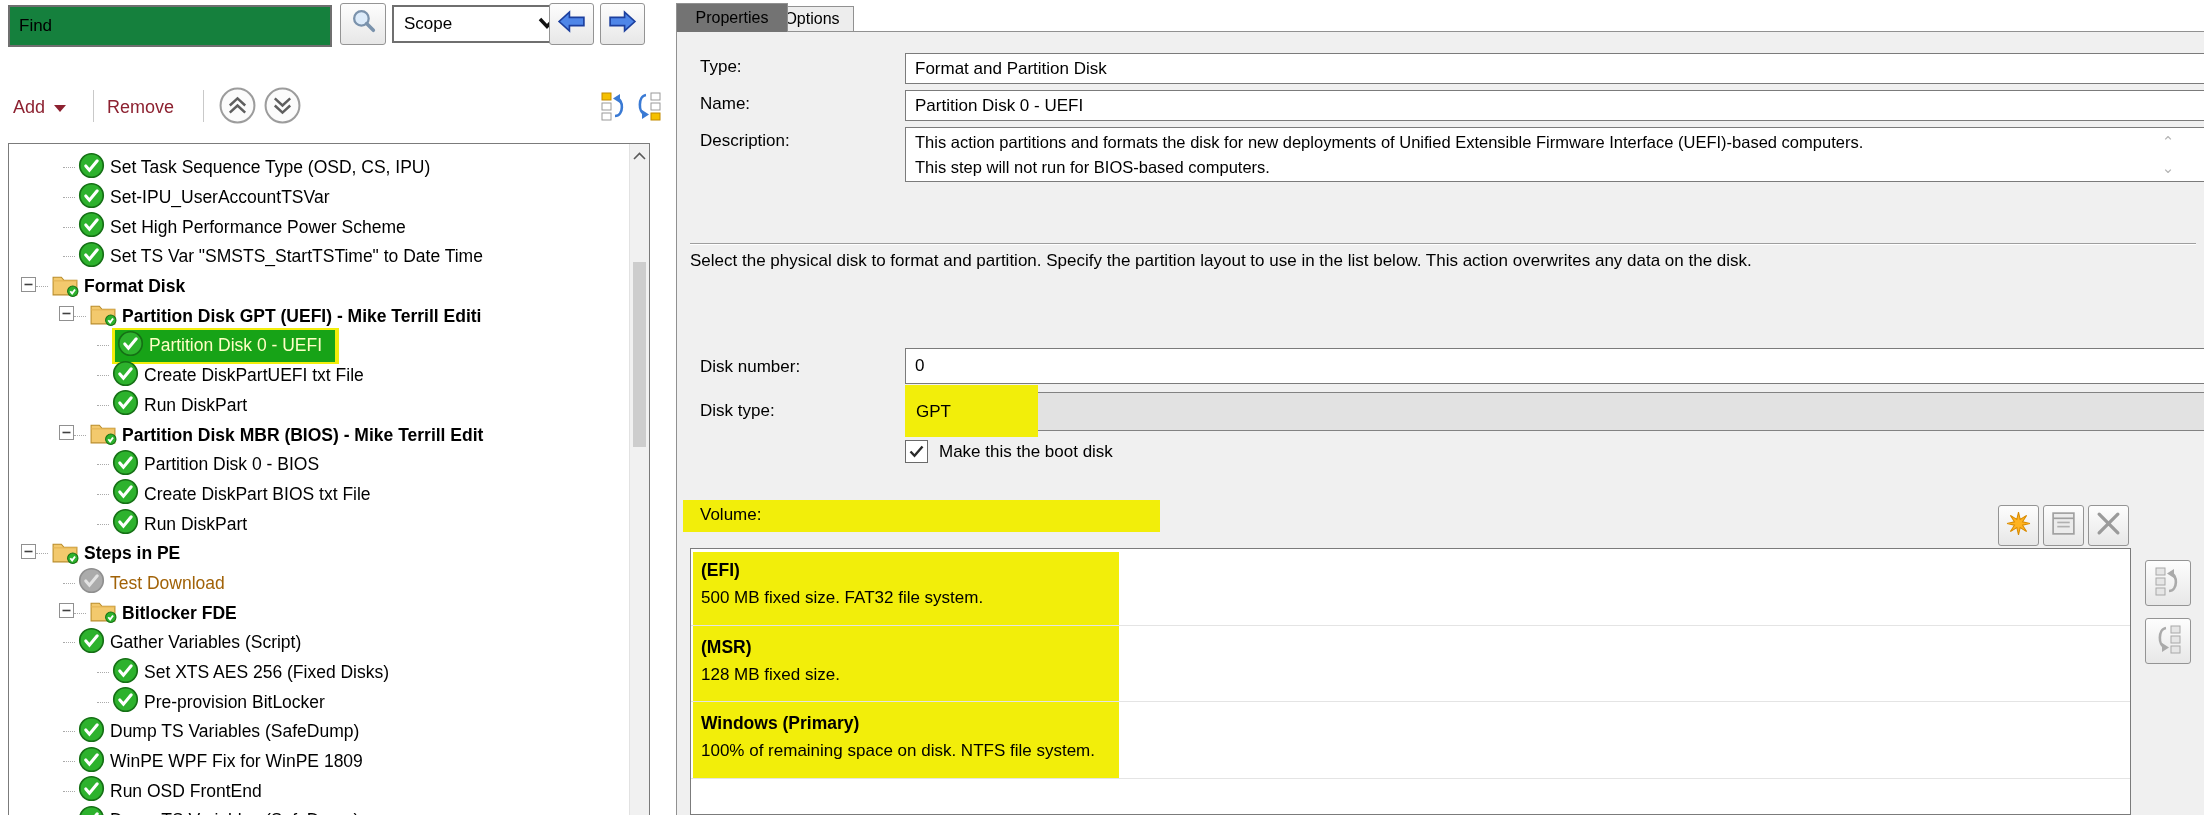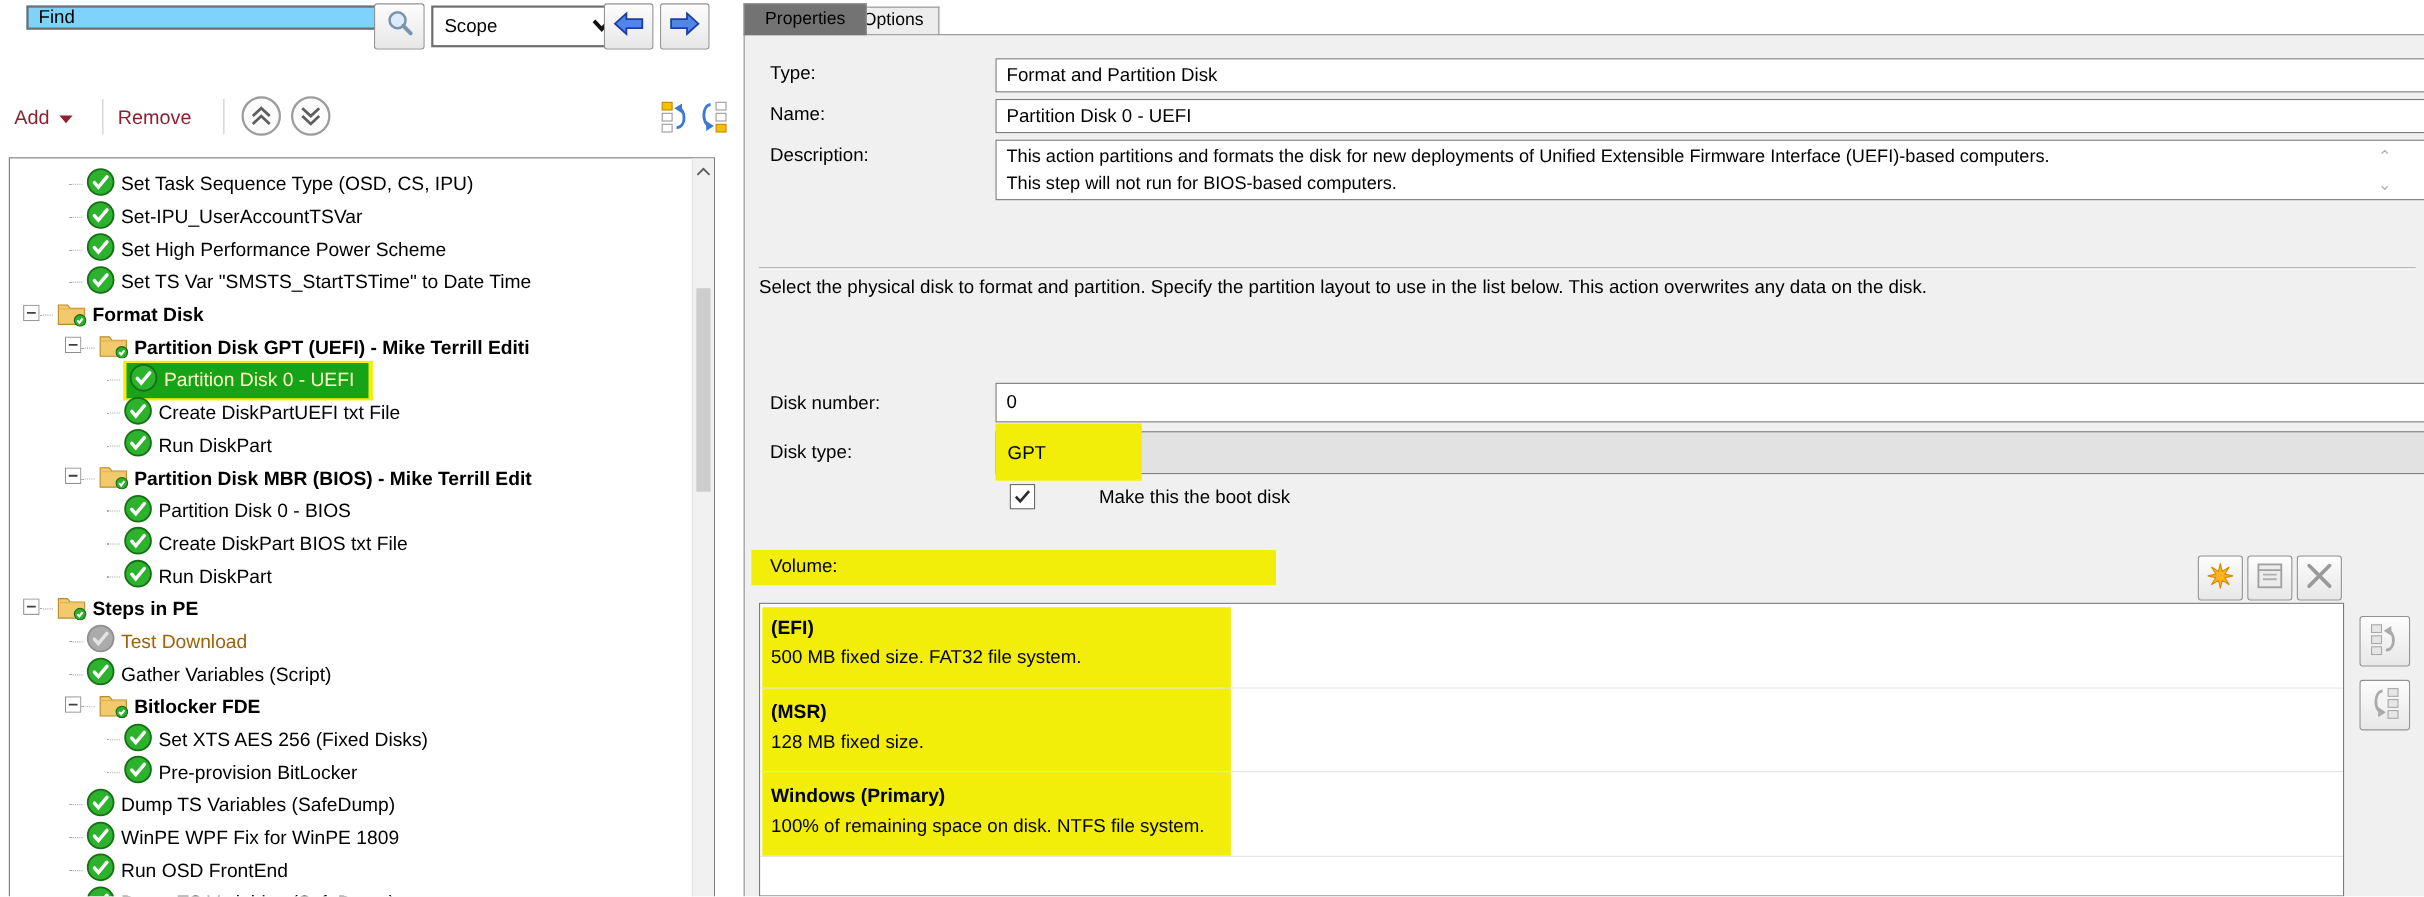--- a/index.html
+++ b/index.html
@@ -3,21 +3,21 @@
 <meta charset="utf-8">
 <style>
   html,body{margin:0;padding:0;background:#fff;}
   .window{position:relative;width:2204px;height:815px;background:#fff;overflow:hidden;
           font-family:"Liberation Sans",sans-serif;font-size:17px;color:#000;}
   .abs{position:absolute;}
   .btn{background:linear-gradient(#fdfdfd,#e7e7e7);border:1px solid #949494;border-radius:3px;
        display:flex;align-items:center;justify-content:center;box-sizing:border-box;}
 
   
-  #find-input{left:24px;top:5px;width:324px;height:22px;border:2px solid #6f6f6f;background:#7dd3fc;
+  #find-input{left:8px;top:5px;width:324px;height:42px;border:2px solid #6f6f6f;background:#15803d;
               display:flex;align-items:center;padding:0 9px;box-sizing:border-box;}
   #search-btn{left:340px;top:3px;width:46px;height:42px;}
   #scope-combo{left:392px;top:5px;width:176px;height:38px;border:2px solid #6f6f6f;background:#fff;
                display:flex;align-items:center;justify-content:space-between;padding:0 10px;box-sizing:border-box;}
   #nav-back{left:549px;top:3px;width:45px;height:42px;}
   #nav-fwd{left:600px;top:3px;width:45px;height:42px;}
 
   
   .tb-text{color:#8d2130;font-size:18px;display:flex;align-items:center;cursor:default;}
   #add-btn{left:13px;top:92px;height:30px;}
@@ -64,21 +64,21 @@
   #separator{position:absolute;left:14px;top:212px;width:1506px;border-top:1px solid #9e9e9e;border-bottom:1px solid #fff;}
   #instruction{position:absolute;left:14px;top:220px;width:1500px;}
 
   #disk-number{top:317px;height:36px;width:1501px;padding-right:36px;}
 
   #disk-type{position:absolute;left:229px;top:361px;width:1516px;height:39px;background:#e2e2e2;
              border:1px solid #828282;box-sizing:border-box;display:flex;align-items:center;}
   #gpt-hl{position:absolute;left:-1px;top:-8px;width:133px;height:52px;background:#f2ee0a;}
   #gpt-text{position:relative;z-index:2;padding-left:10px;}
 
-  #bootdisk{position:absolute;left:242px;top:409px;display:flex;align-items:center;gap:47px;}
+  #bootdisk{position:absolute;left:229px;top:409px;display:flex;align-items:center;}
   .cb{width:21px;height:21px;background:#fff;border:1px solid #6a6a6a;display:flex;align-items:center;justify-content:center;margin-right:11px;}
   .cb svg{display:none;}
   .cb.checked svg{display:block;}
 
   #vol-hl{position:absolute;left:7px;top:469px;width:477px;height:32px;background:#f2ee0a;}
   #vol-label{position:absolute;left:24px;top:474px;z-index:2;}
   .volbtn{position:absolute;top:474px;width:41px;height:41px;}
   #btn-newvol{left:1322px;}
   #btn-volprops{left:1367px;}
   #btn-volx{left:1412px;}
@@ -322,41 +322,41 @@
           <span class="tlabel bold">Steps in PE</span>
         </div>
         <div class="tree-row" style="padding-left: 54px;">
           <span class="dots"></span>
           <span><svg width="27" height="27" viewBox="0 0 26 26">
               <circle cx="13" cy="13" r="11.3" fill="#ababab" stroke="#8f8f8f" stroke-width="1.6"></circle>
               <path d="M7.5 13.5 L11 17.5 L18.5 8.5" fill="none" stroke="#e3e3e3" stroke-width="3" stroke-linecap="round"></path>
             </svg></span>
           <span class="tlabel dis">Test Download</span>
         </div>
-        <div class="tree-row" style="padding-left: 54px;">
-          <span class="dots"></span>
-          <span><svg width="27" height="27" viewBox="0 0 26 26">
-              <circle cx="13" cy="13" r="11.3" fill="#2db22d" stroke="#157015" stroke-width="1.6"></circle>
-              <path d="M7.5 13.5 L11 17.5 L18.5 8.5" fill="none" stroke="#fff" stroke-width="3" stroke-linecap="round"></path>
-            </svg></span>
-          <span class="tlabel">Gather Variables (Script)</span>
-        </div>
         <div class="tree-row" style="padding-left: 50px;">
           <span><svg width="15" height="15" viewBox="0 0 15 15">
               <rect x="0.5" y="0.5" width="14" height="14" fill="#fff" stroke="#909090"></rect>
               <line x1="3.5" y1="7.5" x2="11.5" y2="7.5" stroke="#404040" stroke-width="1.6"></line>
             </svg></span>
           <span class="dots"></span>
           <span><svg width="28" height="25" viewBox="0 0 27 24">
               <path d="M2 5 h8 l2.5 3 H25 v14 H2 z" fill="#f3c96d" stroke="#b98c28"></path>
               <path d="M2 8.5 h23" stroke="#e2b253" fill="none"></path>
               <circle cx="21" cy="18.5" r="5" fill="#2db22d" stroke="#157015"></circle>
               <path d="M18.6 18.5 l1.8 2.1 l2.8-3.8" stroke="#fff" stroke-width="1.8" fill="none"></path>
             </svg></span>
           <span class="tlabel bold">Bitlocker FDE</span>
+        </div>
+        <div class="tree-row" style="padding-left: 54px;">
+          <span class="dots"></span>
+          <span><svg width="27" height="27" viewBox="0 0 26 26">
+              <circle cx="13" cy="13" r="11.3" fill="#2db22d" stroke="#157015" stroke-width="1.6"></circle>
+              <path d="M7.5 13.5 L11 17.5 L18.5 8.5" fill="none" stroke="#fff" stroke-width="3" stroke-linecap="round"></path>
+            </svg></span>
+          <span class="tlabel">Gather Variables (Script)</span>
         </div>
         <div class="tree-row" style="padding-left: 88px;">
           <span class="dots"></span>
           <span><svg width="27" height="27" viewBox="0 0 26 26">
               <circle cx="13" cy="13" r="11.3" fill="#2db22d" stroke="#157015" stroke-width="1.6"></circle>
               <path d="M7.5 13.5 L11 17.5 L18.5 8.5" fill="none" stroke="#fff" stroke-width="3" stroke-linecap="round"></path>
             </svg></span>
           <span class="tlabel">Set XTS AES 256 (Fixed Disks)</span>
         </div>
         <div class="tree-row" style="padding-left: 88px;">

